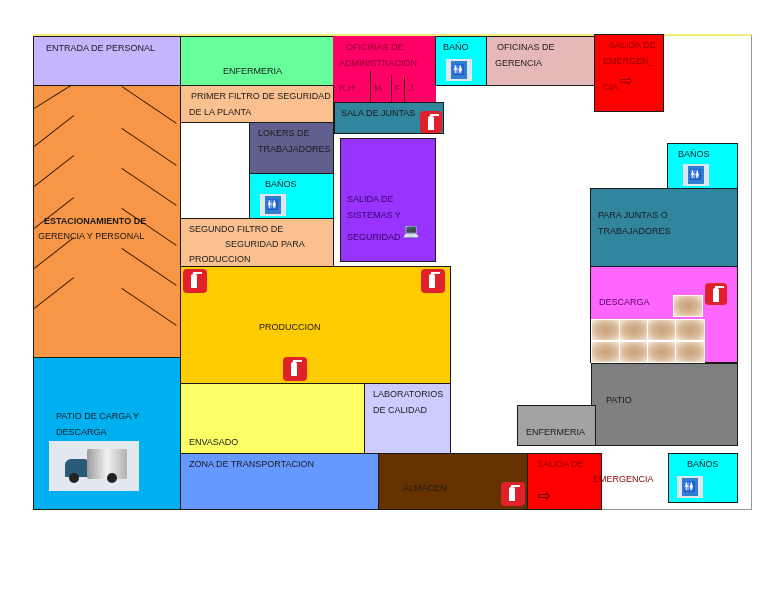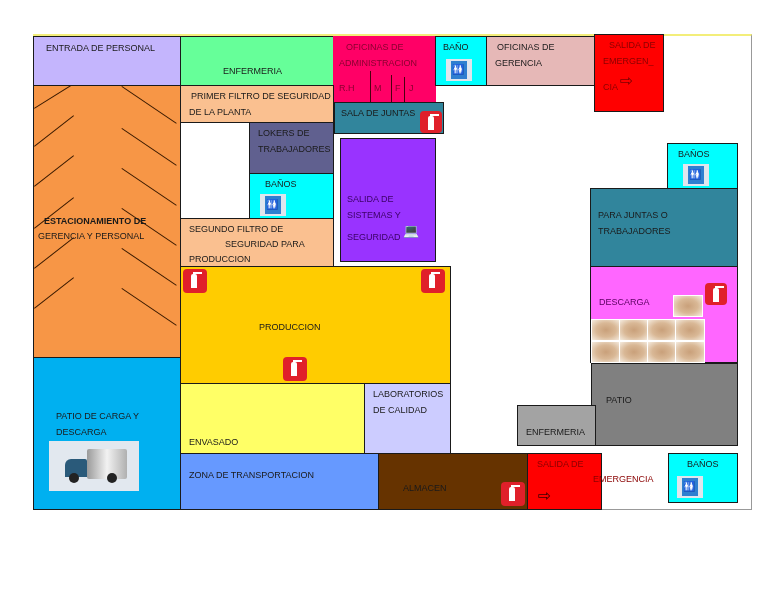--- a/index.html
+++ b/index.html
@@ -161,21 +161,21 @@
 
 <div class="room" style="left:591px;top:363px;width:147px;height:83px;background:#808080;">
   <span class="t" style="left:14px;top:28px;">PATIO</span>
 </div>
 
 <div class="room" style="left:517px;top:405px;width:79px;height:41px;background:#a3a3a3;">
   <span class="t" style="left:8px;top:18px;">ENFERMERIA</span>
 </div>
 
 <div class="room" style="left:180px;top:453px;width:199px;height:57px;background:#6699ff;">
-  <span class="t" style="left:8px;top:2px;margin-top:11px;">ZONA DE TRANSPORTACION</span>
+  <span class="t" style="left:8px;top:2px;">ZONA DE TRANSPORTACION</span>
 </div>
 
 <div class="room" style="left:378px;top:453px;width:150px;height:57px;background:#663300;">
   <span class="t" style="left:24px;top:26px;">ALMACEN</span>
   <div class="ext" style="left:122px;top:28px;width:24px;height:24px;"></div>
 </div>
 
 <div class="room" style="left:527px;top:453px;width:75px;height:57px;background:#ff0000;color:#8a0000;">
   <span class="t" style="left:9px;top:2px;">SALIDA DE</span>
   <span class="t" style="left:25px;top:17px;margin-left:40px;">EMERGENCIA</span>

